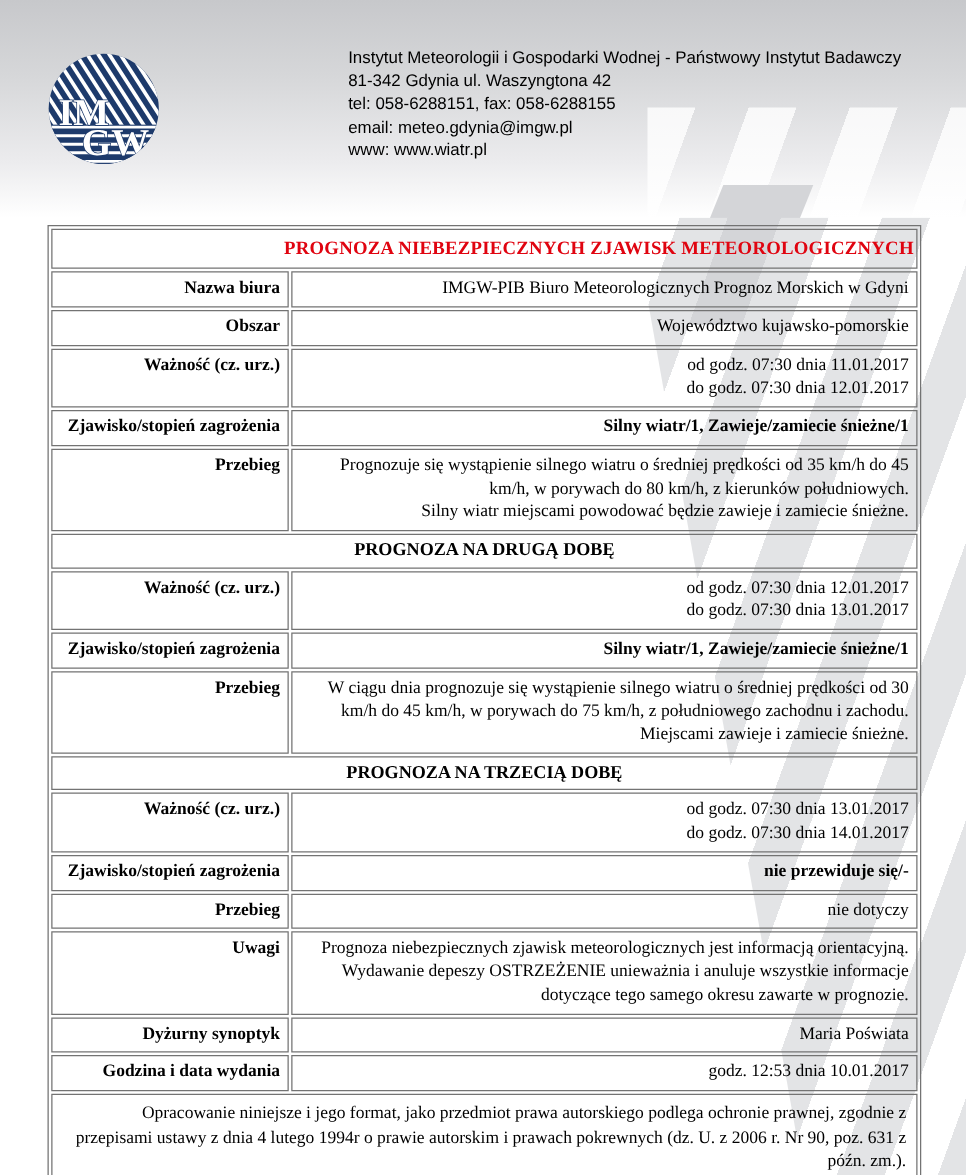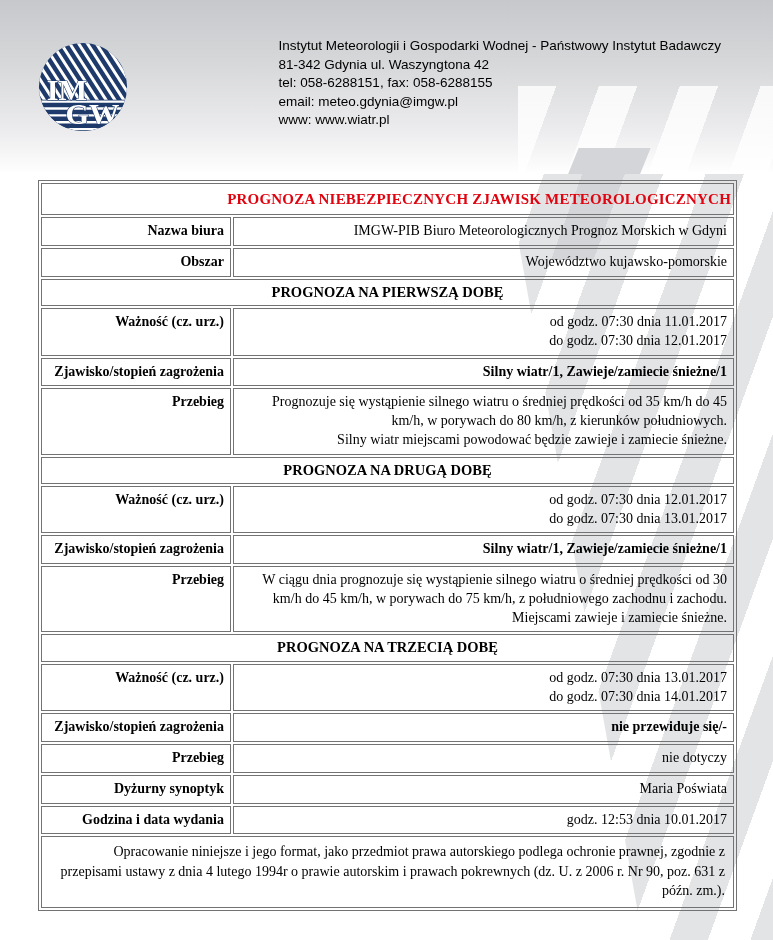--- a/index.html
+++ b/index.html
@@ -124,23 +124,20 @@
       <tr>
         <td class="lbl">Nazwa biura</td>
         <td class="val">IMGW-PIB Biuro Meteorologicznych Prognoz Morskich w Gdyni</td>
       </tr>
       <tr>
         <td class="lbl">Obszar</td>
         <td class="val">Województwo kujawsko-pomorskie</td>
       </tr>
 
       <tr>
-        <td class="section-head" colspan="2">PROGNOZA NA PIERWSZĄ DOBĘ</td>
-      </tr>
-      <tr>
         <td class="lbl">Ważność (cz. urz.)</td>
         <td class="val">
           <div>od godz. 07:30 dnia 11.01.2017</div>
           <div>do godz. 07:30 dnia 12.01.2017</div>
         </td>
       </tr>
       <tr>
         <td class="lbl">Zjawisko/stopień zagrożenia</td>
         <td class="val bold">Silny wiatr/1, Zawieje/zamiecie śnieżne/1</td>
       </tr>
@@ -189,20 +186,24 @@
         <td class="val bold">nie przewiduje się/-</td>
       </tr>
       <tr>
         <td class="lbl">Przebieg</td>
         <td class="val">
           <div>nie dotyczy</div>
         </td>
       </tr>
 
       <tr>
+        <td class="lbl">Uwagi</td>
+        <td class="val">Prognoza niebezpiecznych zjawisk meteorologicznych jest informacją orientacyjną. Wydawanie depeszy OSTRZEŻENIE unieważnia i anuluje wszystkie informacje dotyczące tego samego okresu zawarte w prognozie.</td>
+      </tr>
+      <tr>
         <td class="lbl">Dyżurny synoptyk</td>
         <td class="val">Maria Poświata</td>
       </tr>
       <tr>
         <td class="lbl">Godzina i data wydania</td>
         <td class="val">godz. 12:53 dnia 10.01.2017</td>
       </tr>
 
       <tr>
         <td class="footer-cell" colspan="2">

